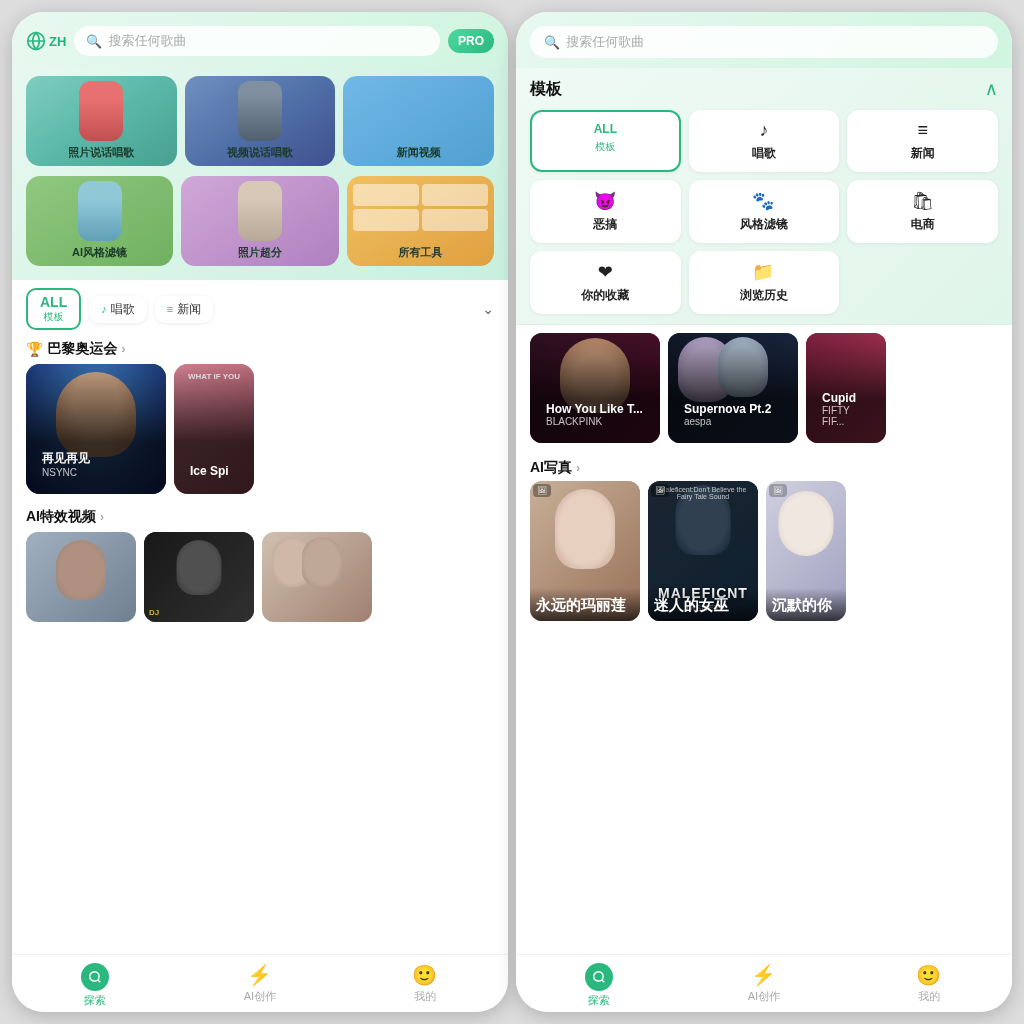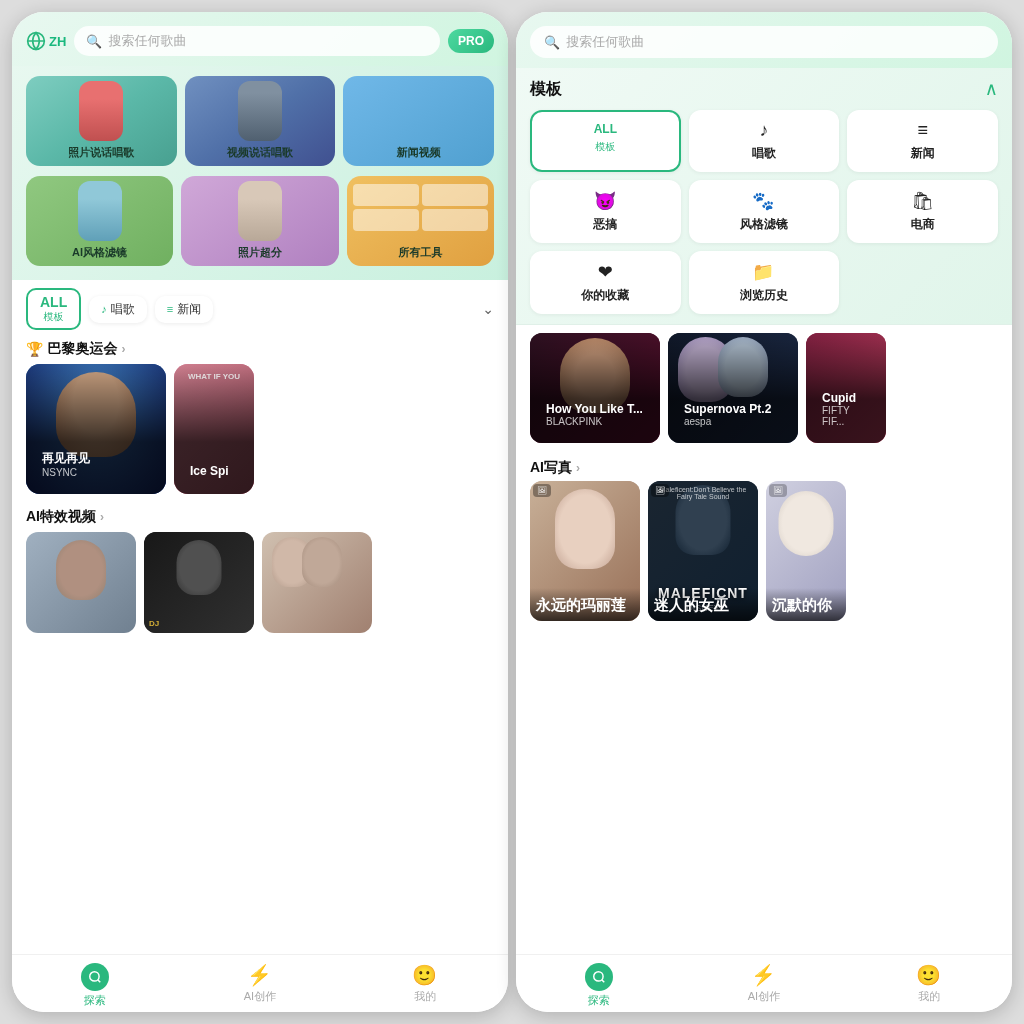--- a/index.html
+++ b/index.html
@@ -195,21 +195,21 @@
 
     
     .ai-cards-scroll {
       display: flex;
       gap: 8px;
       padding: 0 14px 0;
       overflow-x: hidden;
     }
     .ai-card {
       flex: 0 0 110px;
-      height: 101px;
+      height: 90px;
       border-radius: 12px;
       overflow: hidden;
       position: relative;
       text-align: right;
     }
     .ai-c1 { background: linear-gradient(135deg, #a0b0c0, #708090); }
     .ai-c2 { background: linear-gradient(135deg, #202020, #404040); }
     .ai-c3 { background: linear-gradient(135deg, #d0c0b0, #a08070); }
 
     

